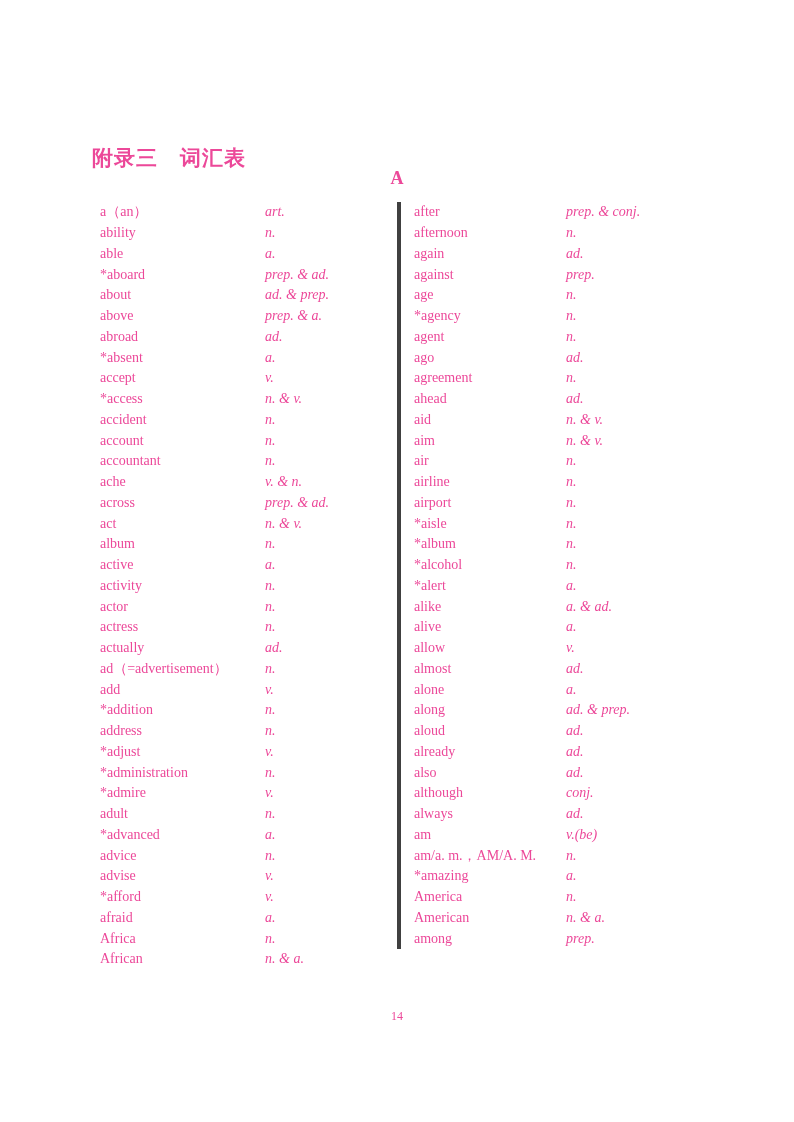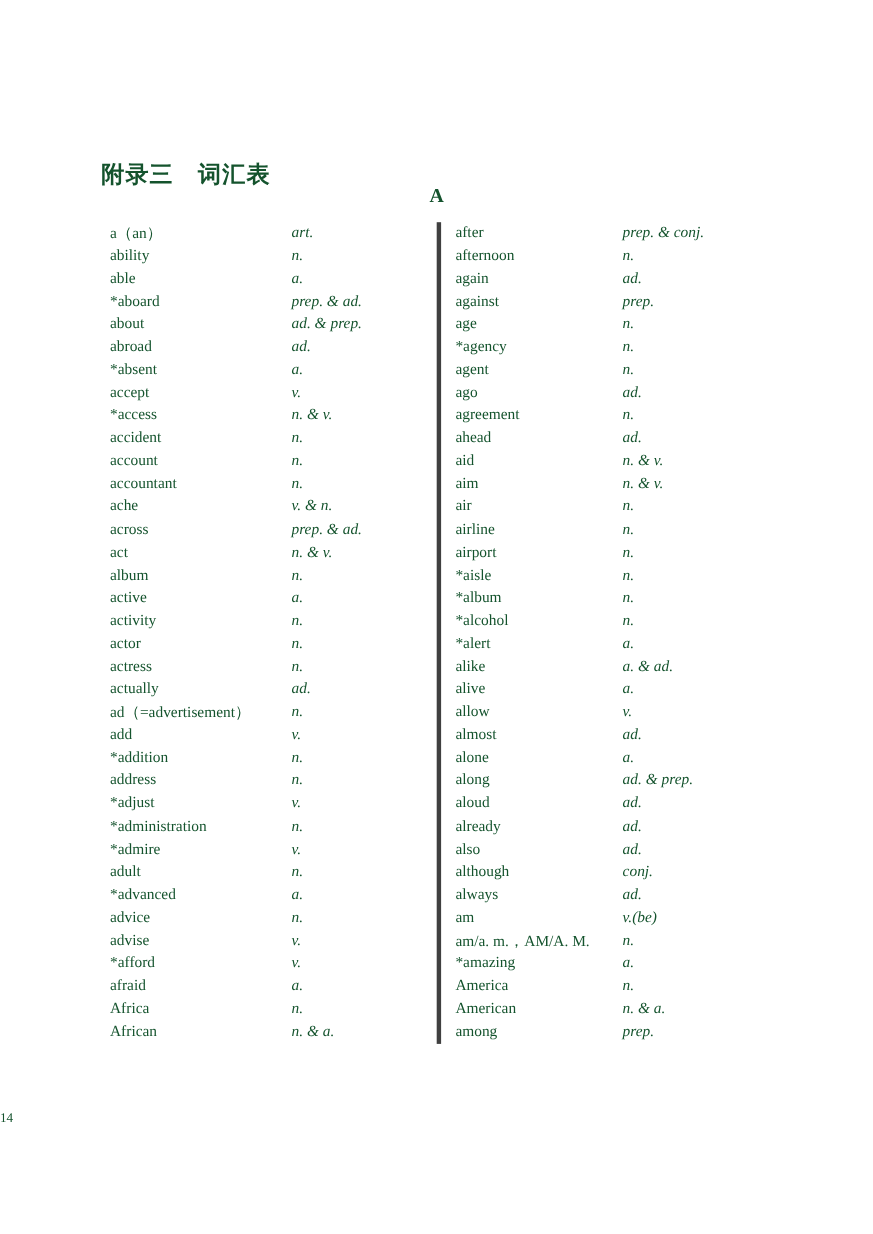--- a/index.html
+++ b/index.html
@@ -6,21 +6,21 @@
     margin: 0;
     padding: 0;
     background: #ffffff;
   }
   .page {
     position: relative;
     width: 794px;
     height: 1122px;
     background: #ffffff;
     font-family: "Liberation Serif", serif;
-    color: #14532d;
+    color: #ec4899;
     overflow: hidden;
   }
   .doc-title {
     position: absolute;
     left: 92px;
     top: 130px;
     font-size: 21px;
     font-weight: bold;
     letter-spacing: 1px;
     font-family: "Liberation Serif", serif;
@@ -68,20 +68,21 @@
   .vocab-col.right .entry-word { width: 152px; }
   .entry-pos {
     font-size: 14px;
     font-style: italic;
   }
   .page-number {
     position: absolute;
     left: 0;
     top: 1009px;
     width: 794px;
+    text-align: center;
     font-size: 12px;
   }
 </style>
 </head>
 <body>
 
 <div class="page">
 
   <h1 class="doc-title">附录三　词汇表</h1>
 
@@ -107,20 +108,24 @@
   <div class="vocab-row">
     <span class="entry-word">*aboard</span>
     <span class="entry-pos">prep. &amp; ad.</span>
   </div>
 
   <div class="vocab-row">
     <span class="entry-word">about</span>
     <span class="entry-pos">ad. &amp; prep.</span>
   </div>
 
+  <div class="vocab-row">
+    <span class="entry-word">above</span>
+    <span class="entry-pos">prep. &amp; a.</span>
+  </div>
 
   <div class="vocab-row">
     <span class="entry-word">abroad</span>
     <span class="entry-pos">ad.</span>
   </div>
 
   <div class="vocab-row">
     <span class="entry-word">*absent</span>
     <span class="entry-pos">a.</span>
   </div>

